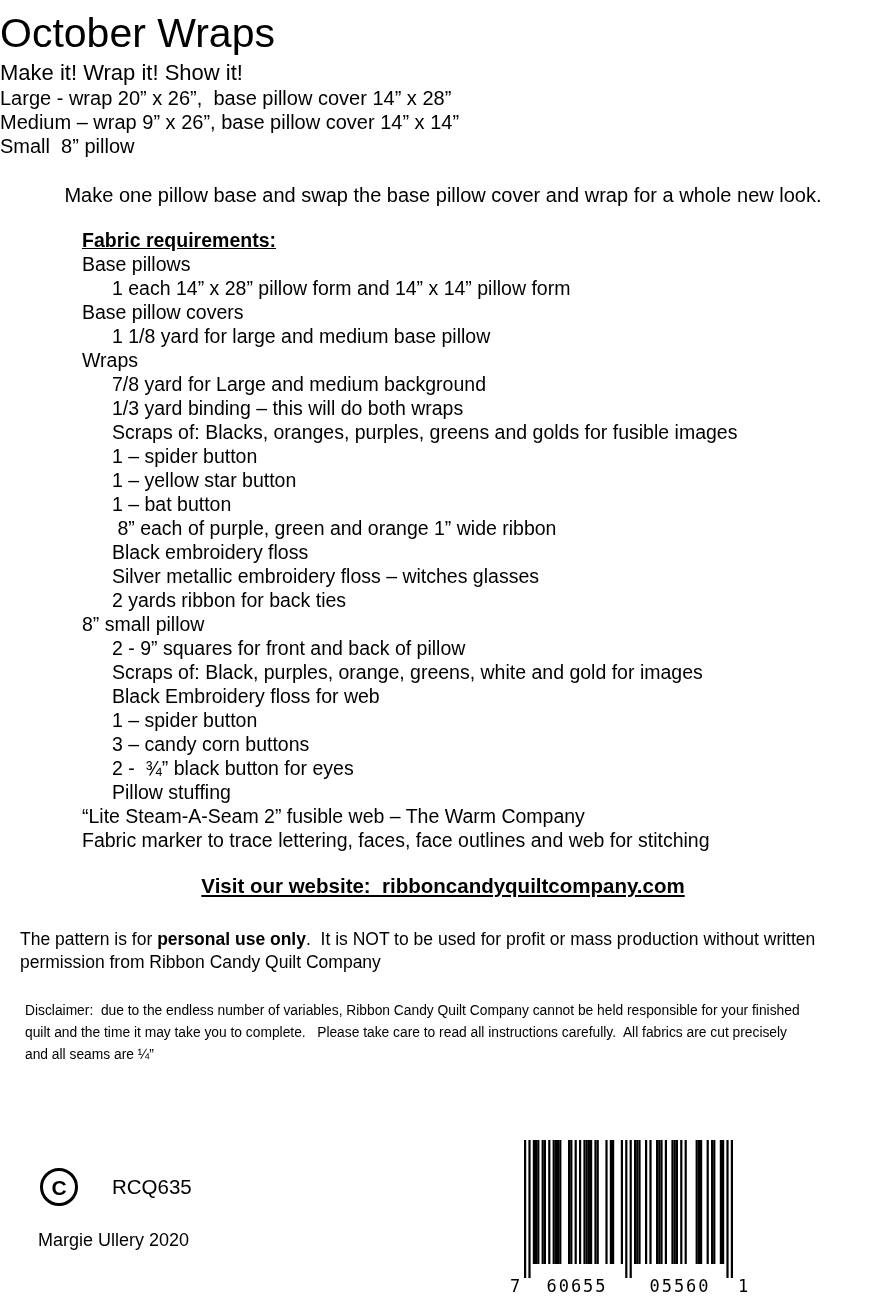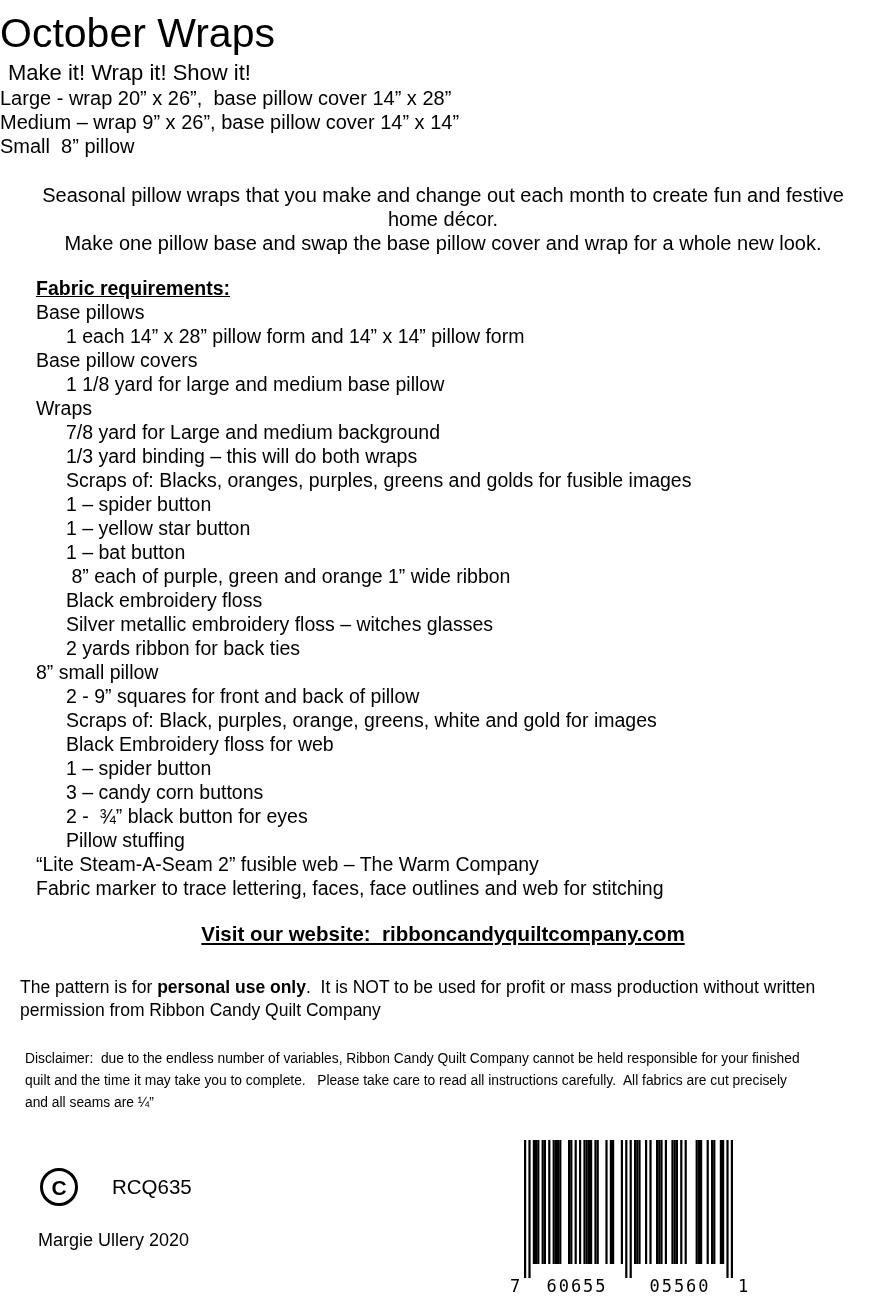--- a/index.html
+++ b/index.html
@@ -7,29 +7,29 @@
     width: 886px; height: 1300px;
     background: #ffffff; color: #000000;
     font-family: "Liberation Sans", sans-serif;
     overflow: hidden;
   }
   .page { width: 886px; height: 1300px; position: relative; }
 
   
   .header { padding-top: 10px; text-align: left; }
   .title { font-size: 41px; font-weight: 400; line-height: 46px; margin: 0; }
-  .tagline { font-size: 22px; line-height: 27px; margin-top: 3px; padding-left: 8px; }
+  .tagline { font-size: 22px; line-height: 27px; margin-top: 3px; }
   .size-line { font-size: 20px; line-height: 24px; white-space: pre-wrap; }
 
   
   .intro { margin: 25px auto 0 auto; width: 856px; text-align: center; }
   .intro p { margin: 0; font-size: 20px; line-height: 24px; white-space: pre-wrap; }
 
   
-  .requirements { margin-top: 21px; padding-left: 36px; }
+  .requirements { margin-top: 21px; padding-left: 36px; margin-left: 46px; }
   .req-heading {
     font-size: 19.5px; font-weight: bold; text-decoration: underline;
     line-height: 24px; white-space: pre-wrap;
   }
   .req-line { font-size: 19.5px; line-height: 24px; white-space: pre-wrap; }
   .req-line.ind0 { padding-left: 0; }
   .req-line.ind1 { padding-left: 30px; }
 
   
   .website {
@@ -75,21 +75,20 @@
     <h1 class="title">October Wraps</h1>
     <div class="tagline">Make it! Wrap it! Show it!</div>
     <div id="size-lines">
         <div class="size-line">Large - wrap 20” x 26”,  base pillow cover 14” x 28”</div>
         <div class="size-line">Medium – wrap 9” x 26”, base pillow cover 14” x 14”</div>
         <div class="size-line">Small  8” pillow</div>
       </div>
   </div>
 
   <div class="intro">
-    <p>Seasonal pillow wraps that you make and change out each month to create fun and festive home décor.</p>
     <p>Make one pillow base and swap the base pillow cover and wrap for a whole new look.</p>
   </div>
 
   <div class="requirements">
     <div class="req-heading">Fabric requirements:</div>
     <div id="req-lines">
         <div class="req-line ind0">Base pillows</div>
         <div class="req-line ind1">1 each 14” x 28” pillow form and 14” x 14” pillow form</div>
         <div class="req-line ind0">Base pillow covers</div>
         <div class="req-line ind1">1 1/8 yard for large and medium base pillow</div>

